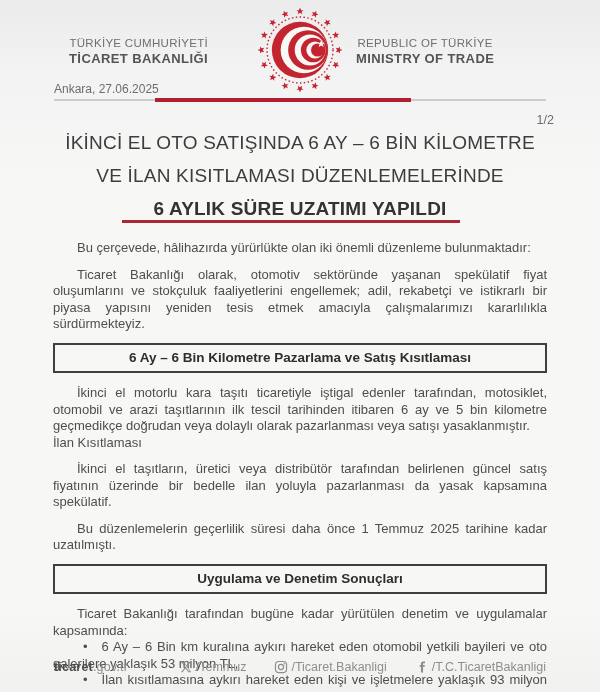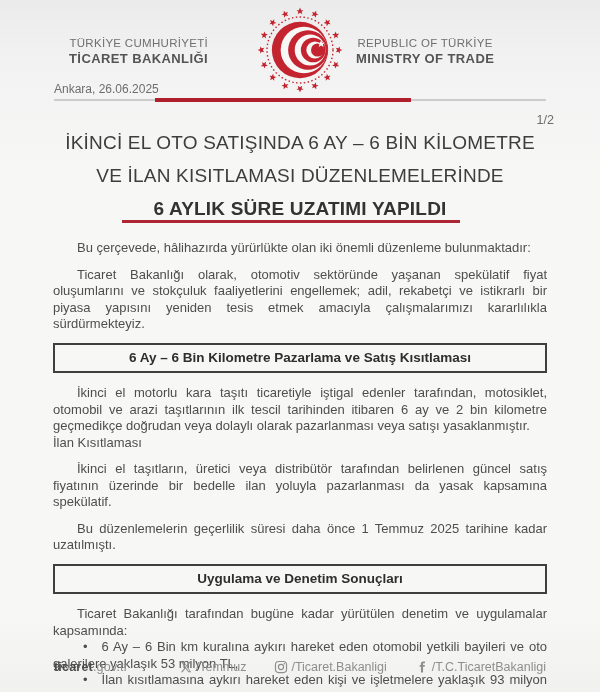--- a/index.html
+++ b/index.html
@@ -98,39 +98,39 @@
       <circle cx="20" cy="0" r="7.5" fill="#c4242f"></circle>
       <use href="#st5" transform="translate(24,-7) scale(1.05)" fill="#f7f7f6"></use>
     </svg>
   </div>
 
   <div class="org org-right">
     <div class="l1">REPUBLIC OF TÜRKİYE</div>
     <div class="l2">MINISTRY OF TRADE</div>
   </div>
 
-  <div class="dateline">Ankara, 26.06.2025</div>
+  <div class="dateline">Ankara, 27.06.2025</div>
   <div class="pageno">1/2</div>
   <div class="rule-gray"></div>
   <div class="rule-red"></div>
 
   <div class="title">
     <div>İKİNCİ EL OTO SATIŞINDA 6 AY – 6 BİN KİLOMETRE</div>
     <div>VE İLAN KISITLAMASI DÜZENLEMELERİNDE</div>
     <div class="bold">6 AYLIK SÜRE UZATIMI YAPILDI</div>
   </div>
   <div class="title-rule"></div>
 
   <div class="content">
     <p>Bu çerçevede, hâlihazırda yürürlükte olan iki önemli düzenleme bulunmaktadır:</p>
     <p>Ticaret Bakanlığı olarak, otomotiv sektöründe yaşanan spekülatif fiyat oluşumlarını ve stokçuluk faaliyetlerini engellemek; adil, rekabetçi ve istikrarlı bir piyasa yapısını yeniden tesis etmek amacıyla çalışmalarımızı kararlılıkla sürdürmekteyiz.</p>
 
     <div class="section-box">6 Ay – 6 Bin Kilometre Pazarlama ve Satış Kısıtlaması</div>
 
-    <p class="tight">İkinci el motorlu kara taşıtı ticaretiyle iştigal edenler tarafından, motosiklet, otomobil ve arazi taşıtlarının ilk tescil tarihinden itibaren 6 ay ve 2 bin kilometre geçmedikçe doğrudan veya dolaylı olarak pazarlanması veya satışı yasaklanmıştır.</p>
+    <p class="tight">İkinci el motorlu kara taşıtı ticaretiyle iştigal edenler tarafından, motosiklet, otomobil ve arazi taşıtlarının ilk tescil tarihinden itibaren 6 ay ve 5 bin kilometre geçmedikçe doğrudan veya dolaylı olarak pazarlanması veya satışı yasaklanmıştır.</p>
     <p class="noindent">İlan Kısıtlaması</p>
 
     <p>İkinci el taşıtların, üretici veya distribütör tarafından belirlenen güncel satış fiyatının üzerinde bir bedelle ilan yoluyla pazarlanması da yasak kapsamına spekülatif.</p>
     <p>Bu düzenlemelerin geçerlilik süresi daha önce 1 Temmuz 2025 tarihine kadar uzatılmıştı.</p>
 
     <div class="section-box">Uygulama ve Denetim Sonuçları</div>
 
     <p class="tight">Ticaret Bakanlığı tarafından bugüne kadar yürütülen denetim ve uygulamalar kapsamında:</p>
     <p class="bullet-line tight"><span class="bullet">•</span><span>6 Ay – 6 Bin km kuralına aykırı hareket eden otomobil yetkili bayileri ve oto galerilere yaklaşık 53 milyon TL,</span></p>
     <p class="bullet-line tight"><span class="bullet">•</span><span>İlan kısıtlamasına aykırı hareket eden kişi ve işletmelere yaklaşık 93 milyon TL idari para cezası uygulanmıştır.</span></p>

